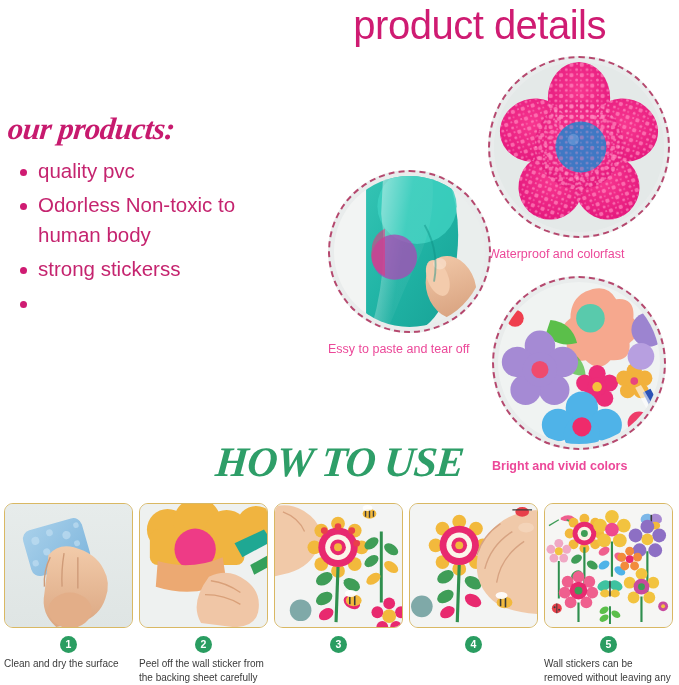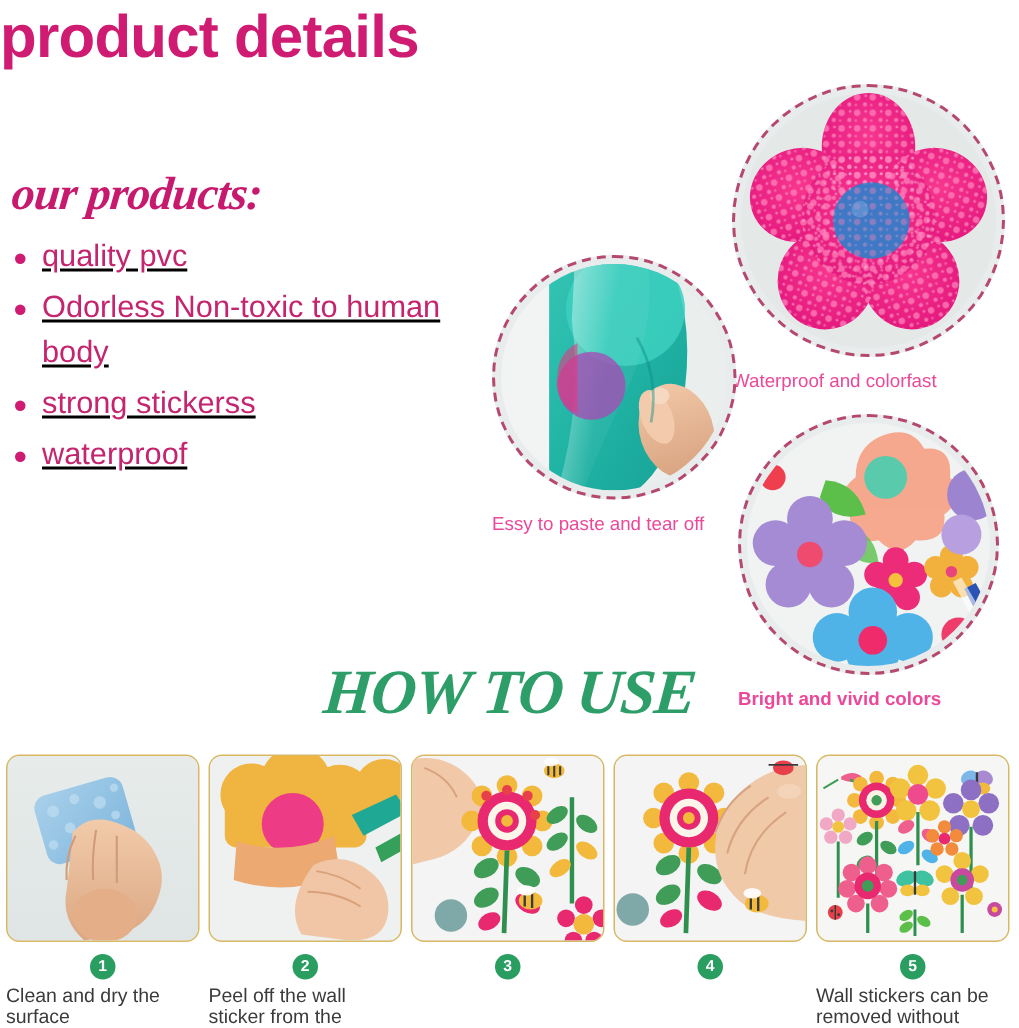--- a/index.html
+++ b/index.html
@@ -15,24 +15,24 @@
     font-family: "Liberation Sans", sans-serif;
     -webkit-font-smoothing: antialiased;
   }
 
   
   .page-title {
     position: absolute;
     left: 0;
     top: 2px;
     width: 606px;
-    text-align: left;
+    text-align: right;
     font-family: "Liberation Sans", sans-serif;
     font-size: 40px;
-    font-weight: bold;
+    font-weight: normal;
     color: #cf1b72;
     letter-spacing: -0.5px;
     line-height: 46px;
   }
 
   
   .products-block {
     position: absolute;
     left: 8px;
     top: 112px;
@@ -45,23 +45,22 @@
     font-size: 31px;
     color: #c71a6e;
     letter-spacing: -0.5px;
     line-height: 34px;
     margin-bottom: 10px;
     transform: skewX(-6deg);
     transform-origin: left center;
   }
   .product-list {
     list-style: none;
-    margin: 0;
+    margin: 10px;
     padding: 0;
-    text-decoration: underline;
   }
   .product-item {
     position: relative;
     padding-left: 20px;
     font-size: 20.5px;
     color: #c5246f;
     line-height: 30px;
     margin-bottom: 4px;
   }
   .product-item .dot {
@@ -166,21 +165,21 @@
     background: #2a9d61;
     color: #ffffff;
     font-size: 10.5px;
     font-weight: bold;
     line-height: 17px;
     text-align: center;
     margin-top: 8px;
   }
   .step-caption {
     margin-top: 4px;
-    font-size: 13px;
+    font-size: 10px;
     line-height: 14px;
     color: #3b3b3b;
     text-align: left;
     width: 129px;
   }
 </style>
 </head>
 <body>
 
 <div class="page-title">product details</div>
@@ -195,21 +194,20 @@
     <li class="product-item">
       <span class="dot"></span>
       <span>Odorless Non-toxic to human body</span>
     </li>
     <li class="product-item">
       <span class="dot"></span>
       <span>strong stickerss</span>
     </li>
     <li class="product-item">
       <span class="dot"></span>
-      <span>waterproof</span>
     </li>
   </ul>
 </div>
 
 <div class="circle-feature" id="circle-waterproof">
   <div class="circle-photo">
     <div class="circle-inner">
       <svg class="art" viewBox="0 0 180 180">
         <defs>
           <radialGradient id="gDrops" cx="50%" cy="40%" r="65%">

